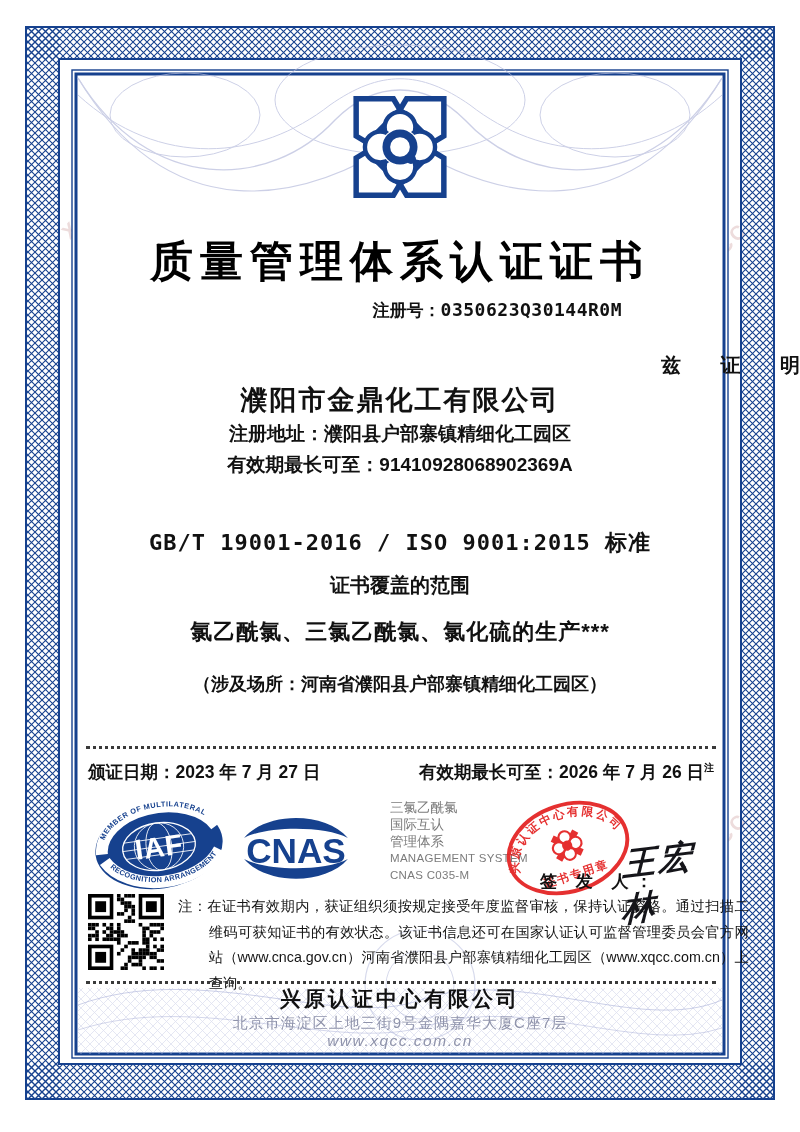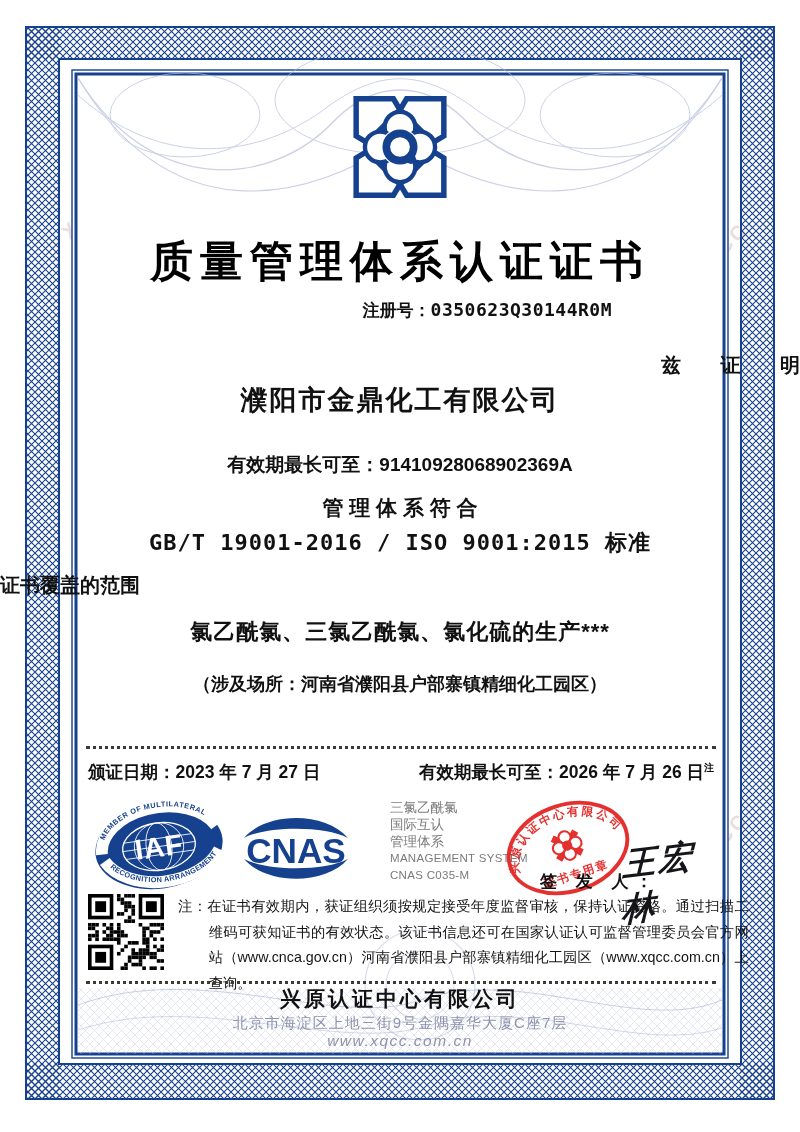--- a/index.html
+++ b/index.html
@@ -5,33 +5,33 @@
   html,body{margin:0;padding:0;background:#fff;}
   .page{position:relative;width:800px;height:1132px;background:#ffffff;overflow:hidden;
         font-family:"Liberation Sans","DejaVu Sans",sans-serif;color:#111;}
   .abs{position:absolute;}
   .bg{position:absolute;left:0;top:0;z-index:0;}
   .content{position:absolute;left:0;top:0;width:704px;height:1132px;z-index:2;}
 
   .emblem{left:345px;top:90px;}
   .title{left:0;top:233px;width:800px;text-align:center;font-size:43px;font-weight:bold;
          letter-spacing:7px;color:#000;}
-  .regline{top:299px;right:92px;text-align:center;font-weight:bold;}
+  .regline{top:299px;right:82px;text-align:center;font-weight:bold;}
   .regline .lab{font-size:17px;}
   .regline .num{font-family:"DejaVu Sans Mono",monospace;font-size:18px;letter-spacing:0.5px;}
 
   .hereby{left:0;top:352px;width:800px;text-align:right;font-size:20px;font-weight:bold;word-spacing:34px;}
   .company{left:0;top:382px;width:800px;text-align:center;font-size:27px;font-weight:bold;letter-spacing:2px;}
   .addr{left:0;top:421px;width:800px;text-align:center;font-size:19px;font-weight:600;}
   .credit{left:0;top:452px;width:800px;text-align:center;font-size:19px;font-weight:600;}
 
   .conform{left:0;top:494px;width:800px;text-align:center;font-size:21px;font-weight:bold;}
   .standard{left:0;top:528px;width:800px;text-align:center;font-size:22px;font-weight:bold;
             font-family:"DejaVu Sans Mono","Liberation Sans",monospace;letter-spacing:1px;}
-  .scopehead{left:0;top:572px;width:800px;font-size:20px;font-weight:600;}
+  .scopehead{left:0;top:572px;width:800px;text-align:center;font-size:20px;font-weight:600;}
   .scope{left:0;top:617px;width:800px;text-align:center;font-size:22px;font-weight:bold;letter-spacing:1px;}
   .sites{left:0;top:672px;width:800px;text-align:center;font-size:18px;font-weight:bold;}
 
   .dotted{left:86px;width:630px;height:0;border-top:3px dotted #3a3a3a;}
   .d1{top:746px;}
   .d2{top:981px;}
 
   .daterow{left:88px;top:760px;width:626px;display:flex;justify-content:space-between;
            font-size:17.5px;font-weight:bold;}
   .daterow sup{font-size:10px;}
@@ -150,23 +150,23 @@
     </svg>
 
     <div class="abs title">质量管理体系认证证书</div>
 
     <div class="abs regline">
       <span class="lab">注册号：</span><span class="num">0350623Q30144R0M</span>
     </div>
 
     <div class="abs hereby">兹 证 明</div>
     <div class="abs company">濮阳市金鼎化工有限公司</div>
+    <div class="abs addr">注册地址：濮阳县户部寨镇精细化工园区</div>
     <div class="abs credit">有效期最长可至：91410928068902369A</div>
 
-    <div class="abs conform">管 理 体 系 符 合</div>
     <div class="abs standard">GB/T 19001-2016 / ISO 9001:2015 标准</div>
     <div class="abs scopehead">证书覆盖的范围</div>
     <div class="abs scope">氯乙酰氯、三氯乙酰氯、氯化硫的生产***</div>
     <div class="abs sites">（涉及场所：河南省濮阳县户部寨镇精细化工园区）</div>
 
     <div class="abs dotted d1"></div>
 
     <div class="abs daterow">
       <span>颁证日期：2023 年 7 月 27 日</span>
       <span><span>有效期最长可至：2026 年 7 月 26 日</span><sup>注</sup></span>

